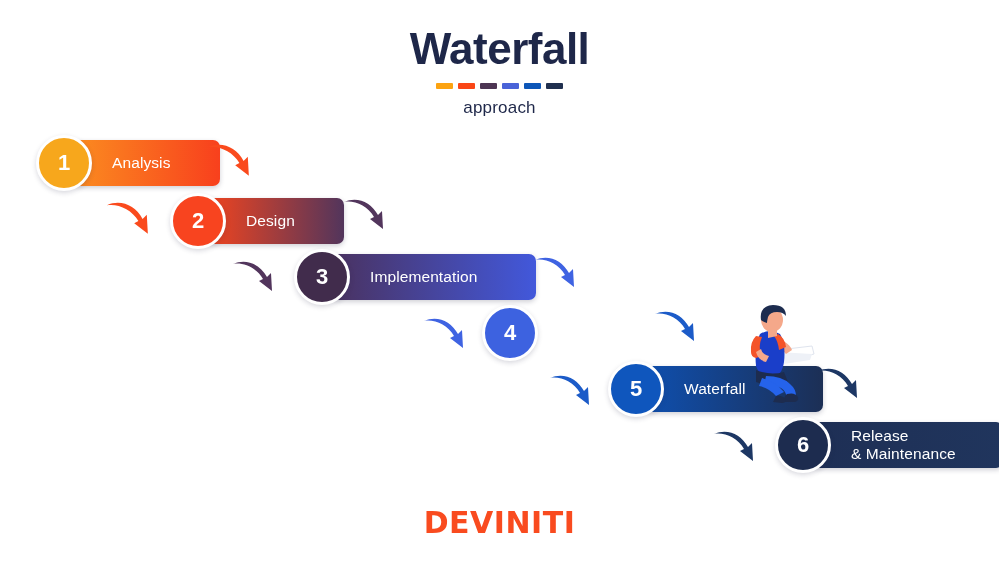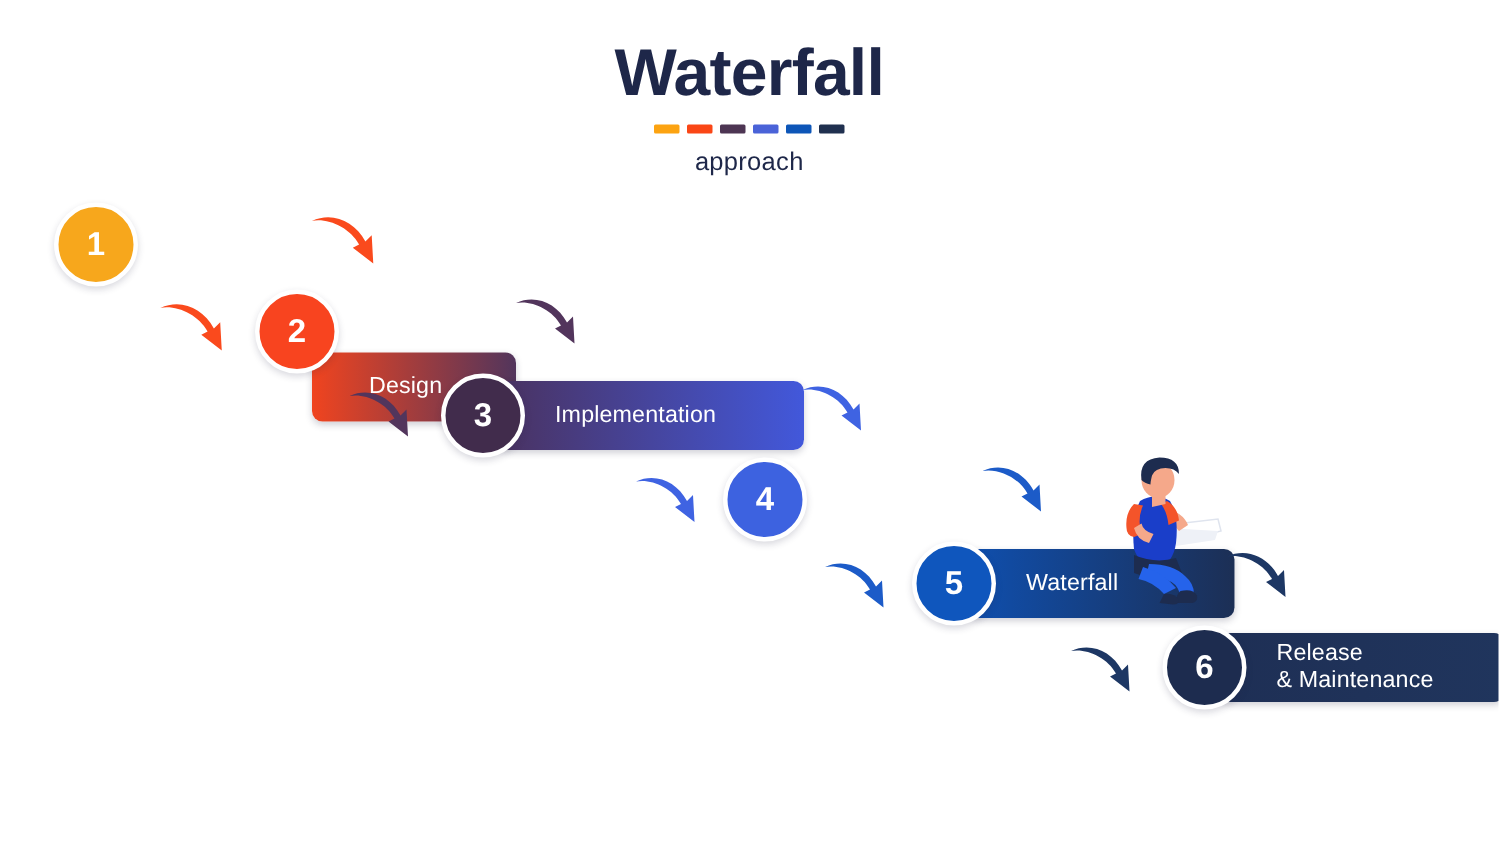--- a/index.html
+++ b/index.html
@@ -175,26 +175,29 @@
       <div class="arrow" style="left: 816px; top: 365px; width: 48px; height: 40px;"><svg viewBox="0 0 48 40" width="48" height="40">
           <path d="M2 6 C12 4 26 10 32 21 L28 23 L41 33 L40 15 L36 19 C29 6 15 0 2 6 Z" fill="#1d3764"></path>
         </svg></div>
       <div class="arrow" style="left: 712px; top: 428px; width: 48px; height: 40px;"><svg viewBox="0 0 48 40" width="48" height="40">
           <path d="M2 6 C12 4 26 10 32 21 L28 23 L41 33 L40 15 L36 19 C29 6 15 0 2 6 Z" fill="#1d3764"></path>
         </svg></div>
     </div>
 
   <div id="step-layer">
       <div class="step" style="left: 36px; top: 140px; width: 184px;">
+        <div class="step-bar" style="width: 146px; background: linear-gradient(90deg, rgb(251, 140, 32) 0%, rgb(248, 64, 29) 100%);">
+          <div class="step-label">Analysis</div>
+        </div>
         <div class="step-circle" style="background: rgb(247, 167, 28);">
           <span>1</span>
         </div>
       </div>
       <div class="step" style="left: 170px; top: 198px; width: 174px;">
-        <div class="step-bar" style="width: 136px; background: linear-gradient(90deg, rgb(240, 68, 31) 0%, rgb(82, 53, 92) 100%); margin-top: 37px;">
+        <div class="step-bar" style="width: 136px; background: linear-gradient(90deg, rgb(240, 68, 31) 0%, rgb(82, 53, 92) 100%);">
           <div class="step-label">Design</div>
         </div>
         <div class="step-circle" style="background: rgb(248, 68, 31);">
           <span>2</span>
         </div>
       </div>
       <div class="step" style="left: 294px; top: 254px; width: 242px;">
         <div class="step-bar" style="width: 204px; background: linear-gradient(90deg, rgb(74, 50, 96) 0%, rgb(66, 88, 219) 100%);">
           <div class="step-label">Implementation</div>
         </div>
@@ -247,14 +250,17 @@
 
       <path id="il-hip" d="M30 66 q14 6 28 2 l4 10 q-16 6 -32 0 Z" fill="#1d2c4f"></path>
       <path id="il-leg-1" d="M40 72 q16 0 24 8 q6 5 6 12 l-9 2 q-1 -7 -6 -10 q-8 -4 -17 -3 Z" fill="#2563eb"></path>
       <path id="il-leg-2" d="M36 74 q14 4 22 14 l-8 4 q-7 -8 -17 -10 Z" fill="#2563eb"></path>
 
       <path id="il-shoe-1" d="M61 90 q8 -2 11 3 q1 4 -3 5 l-10 0 q-2 -5 2 -8 Z" fill="#1d2c4f"></path>
       <path id="il-shoe-2" d="M50 92 q7 -1 10 4 q0 3 -4 3 l-9 -1 Z" fill="#1d2c4f"></path>
     </svg>
   </div>
 
+  <div class="logo">
+    <span class="logo-text" style="color: rgb(249, 75, 31);">DEVINITI</span>
+  </div>
 
 </div>
 
 </body></html>

